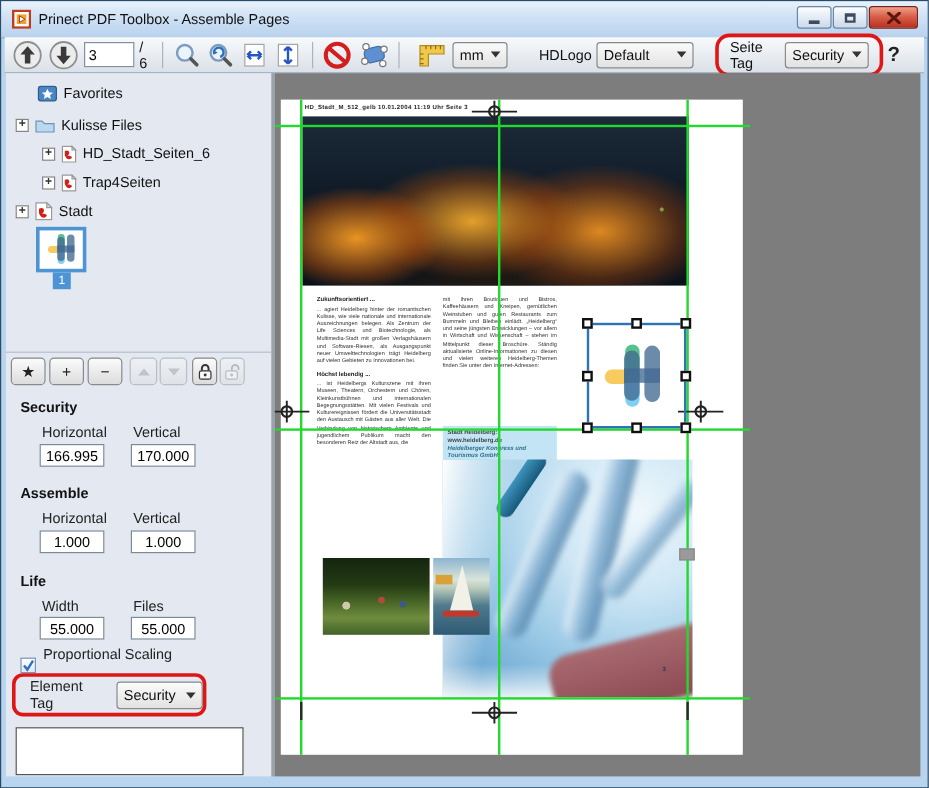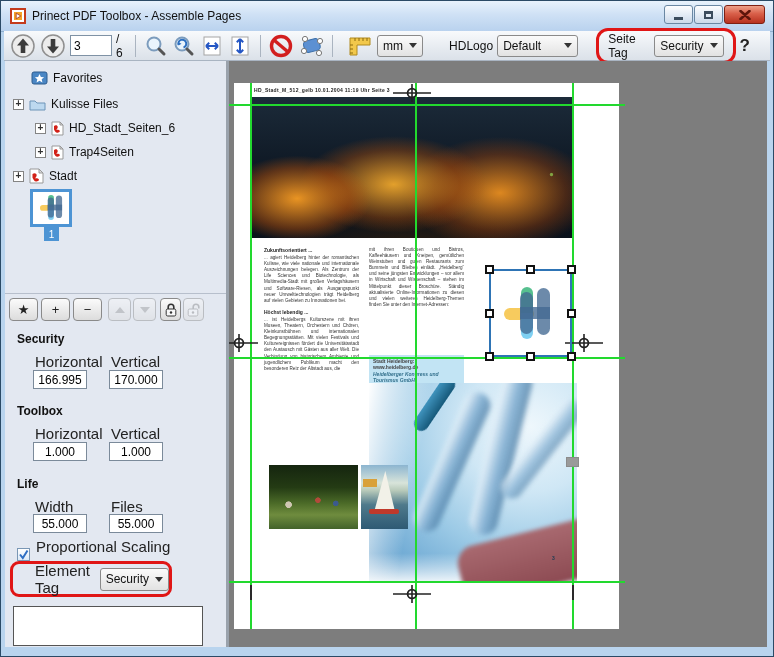--- a/index.html
+++ b/index.html
@@ -57,27 +57,27 @@
   
   .tool-sep{position:absolute;left:0;right:0;top:232px;height:1px;background:#b7bfcc;}
   .sq-btn{position:absolute;width:29px;height:23px;border:1px solid #8a8a8a;border-radius:4px;box-sizing:border-box;
     background:linear-gradient(#fbfbfb,#dcdcdc);display:flex;align-items:center;justify-content:center;
     font-size:13px;color:#222;}
   .sq-btn.sm{width:23px;}
   .sq-btn.disabled{opacity:.45;}
   .tri-up{width:0;height:0;border-left:5px solid transparent;border-right:5px solid transparent;border-bottom:6px solid #9a9a9a;}
   .tri-down{width:0;height:0;border-left:5px solid transparent;border-right:5px solid transparent;border-top:6px solid #9a9a9a;}
   .sec-h{position:absolute;left:12px;font-weight:bold;font-size:12px;color:#111;}
-  .f-label{position:absolute;font-size:15px;color:#222;}
+  .f-label{position:absolute;font-size:12px;color:#222;}
   .f-input{position:absolute;width:54px;height:19px;border:1px solid #7b8a9a;background:#fff;font-size:12px;
     text-align:center;padding:0;box-sizing:border-box;font-family:"Liberation Sans",sans-serif;}
   .chk{position:absolute;left:12px;top:487px;width:13px;height:13px;border:1px solid #7a97b5;
     background:linear-gradient(#fff,#dce9f7);display:flex;align-items:center;justify-content:center;box-sizing:border-box;}
   .red-box{position:absolute;left:5px;top:500px;width:162px;height:36px;border:3px solid #e01616;border-radius:9px;
-    display:flex;align-items:center;gap:8px;padding-left:22px;box-sizing:border-box;}
+    display:flex;align-items:center;gap:8px;padding-left:12px;box-sizing:border-box;}
   .notes{position:absolute;left:8px;top:545px;width:190px;height:40px;border:1px solid #555;background:#fff;
     resize:none;box-sizing:border-box;font-family:"Liberation Sans",sans-serif;}
   
   .page{position:absolute;left:5px;top:22px;width:385px;height:546px;background:#fff;}
   .slug{position:absolute;left:20px;top:4px;font-size:5px;color:#222;letter-spacing:.3px;font-weight:bold;}
   .castle{position:absolute;left:18px;top:14px;width:322px;height:141px;
     background:
       radial-gradient(ellipse 95px 55px at 14% 72%, rgba(245,155,35,.95), rgba(190,85,12,.45) 55%, transparent 78%),
       radial-gradient(ellipse 120px 62px at 44% 62%, rgba(250,175,45,.9), rgba(175,80,12,.4) 55%, transparent 78%),
       radial-gradient(ellipse 120px 70px at 77% 68%, rgba(243,148,32,.9), rgba(165,70,12,.4) 55%, transparent 80%),
@@ -325,21 +325,21 @@
             <circle cx="6" cy="9.5" r="1.2" fill="#888"></circle>
           </svg>
       </div>
 
       <div class="sec-h" style="top:271px;">Security</div>
       <span class="f-label" style="left:30px;top:292px;">Horizontal</span>
       <span class="f-label" style="left:106px;top:292px;">Vertical</span>
       <input class="f-input" style="left: 28px; top: 309px;" value="166.995">
       <input class="f-input" style="left: 104px; top: 309px;" value="170.000">
 
-      <div class="sec-h" style="top:343px;">Toolbox</div>
+      <div class="sec-h" style="top:343px;">Assemble</div>
       <span class="f-label" style="left:30px;top:364px;">Horizontal</span>
       <span class="f-label" style="left:106px;top:364px;">Vertical</span>
       <input class="f-input" style="left: 28px; top: 381px;" value="1.000">
       <input class="f-input" style="left: 104px; top: 381px;" value="1.000">
 
       <div class="sec-h" style="top:416px;">Life</div>
       <span class="f-label" style="left:30px;top:437px;text-align:center;">Width</span>
       <span class="f-label" style="left:106px;top:437px;">Files</span>
       <input class="f-input" style="left: 28px; top: 453px;" value="55.000">
       <input class="f-input" style="left: 104px; top: 453px;" value="55.000">

